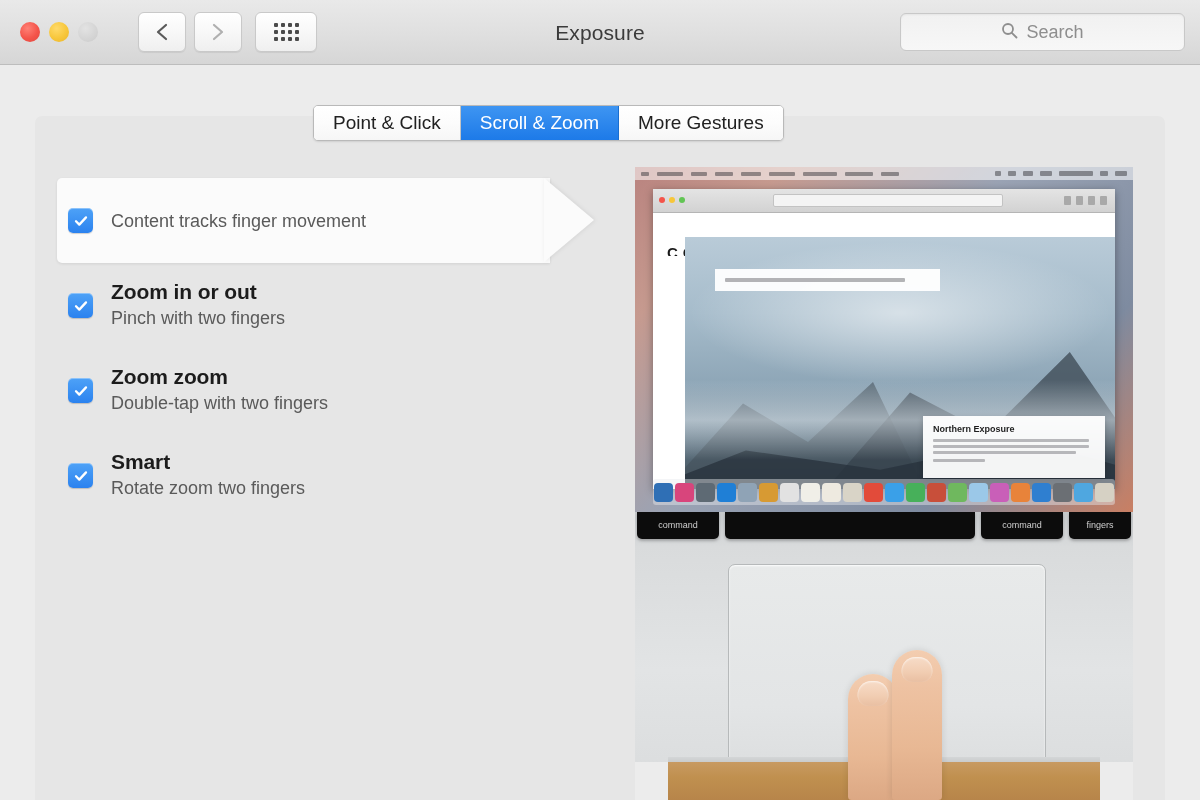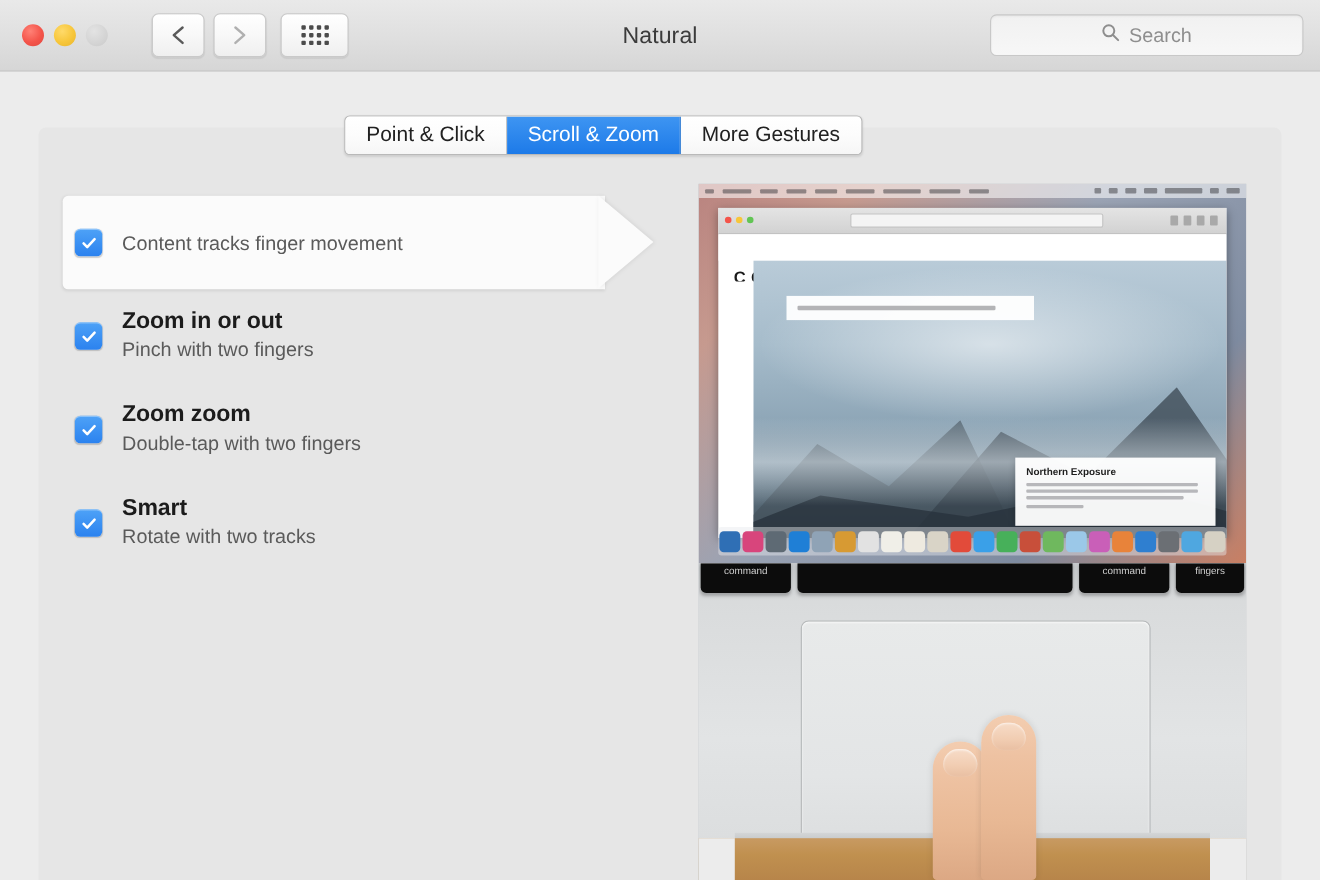--- a/index.html
+++ b/index.html
@@ -448,21 +448,21 @@
   }
   .key {
     background: #0c0c0c;
     border-radius: 0 0 5px 5px;
     height: 27px;
     display: flex;
     align-items: flex-start;
     justify-content: center;
     color: #cfcfcf;
     font-size: 9px;
-    padding-top: 2px;
+    padding-top: 8px;
     box-sizing: border-box;
     box-shadow: 0 2px 3px rgba(0,0,0,0.25);
   }
   .key.cmd-l  { width: 82px; }
   .key.space  { flex: 1; }
   .key.cmd-r  { width: 82px; }
   .key.opt    { width: 62px; }
 
   .trackpad {
     position: absolute;
@@ -555,21 +555,21 @@
           <i></i>
           <i></i>
           <i></i>
         <i></i>
           <i></i>
           <i></i>
           <i></i>
       </span>
     </div>
 
-    <div class="win-title">Natural</div>
+    <div class="win-title">Exposure</div>
 
     <div class="searchfield">
       <span class="sicon">
         <svg width="17" height="17" viewBox="0 0 17 17">
           <circle cx="7" cy="7" r="5" fill="none" stroke="#8e8e8e" stroke-width="1.8"></circle>
           <line x1="10.8" y1="10.8" x2="15.5" y2="15.5" stroke="#8e8e8e" stroke-width="1.8" stroke-linecap="round"></line>
         </svg>
       </span>
       <span class="stext">Search</span>
     </div>
@@ -628,21 +628,21 @@
 
     <div class="optrow">
 
       <span class="checkbox">
         <svg width="16" height="16" viewBox="0 0 16 16">
           <polyline points="3,8.3 6.3,11.6 13,4.4" fill="none" stroke="#ffffff" stroke-width="2.3" stroke-linecap="round" stroke-linejoin="round"></polyline>
         </svg>
       </span>
       <span class="opttext">
         <span class="opt-title">Smart</span>
-        <span class="opt-sub" style="display:block">Rotate with two tracks</span>
+        <span class="opt-sub" style="display:block">Rotate zoom two fingers</span>
       </span>
     </div>
 
   </div>
 
   <div class="preview">
 
     <div class="scr">
       <div class="scr-bezel"></div>
 

